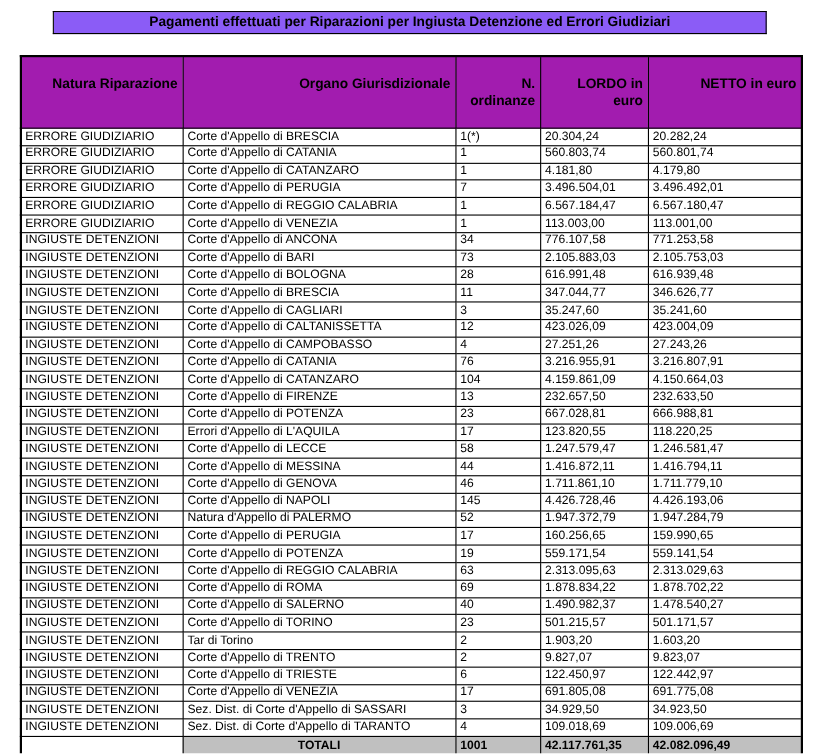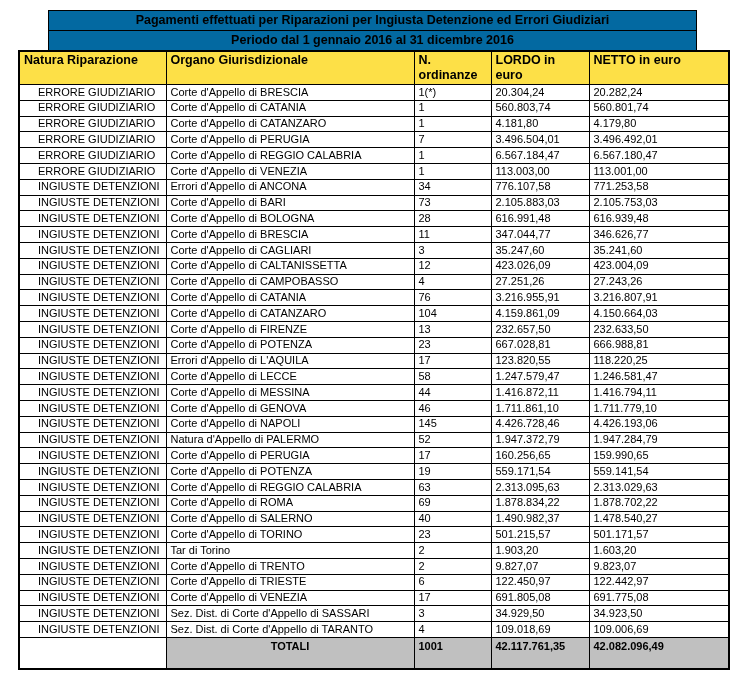--- a/index.html
+++ b/index.html
@@ -21,21 +21,21 @@
   
   .title-table {
     position: absolute;
     left: 48px;
     top: 10px;
     width: 649px;
     table-layout: fixed;
   }
   .title-table td {
     border: 1px solid #000000;
-    background: #0369a1;
+    background: #8b5cf6;
     text-align: center;
     font-weight: bold;
     font-size: 12.5px;
     line-height: 17px;
     height: 19px;
     padding: 0 2px;
   }
 
   
   .main-table {
@@ -43,62 +43,59 @@
     left: 18px;
     top: 50px;
     width: 710px;
     table-layout: fixed;
     border: 2px solid #000000;
   }
   .main-table th, .main-table td {
     border: 1px solid #000000;
   }
   .main-table thead th {
-    background: #fde047;
-    text-align: left;
+    background: #a21caf;
+    text-align: right;
     vertical-align: top;
     font-size: 12.5px;
     line-height: 15px;
     font-weight: bold;
-    padding: 1px 4px;
+    padding: 17px 4px;
     height: 30px;
   }
   .main-table tbody td {
     font-size: 11px;
     line-height: 13.6px;
     height: 14.8px;
     padding: 0 4px;
     white-space: nowrap;
     overflow: hidden;
     vertical-align: middle;
   }
-  .main-table tbody td:first-child { padding-left: 18px; margin-left: 42px; }
+  .main-table tbody td:first-child { padding-left: 3px; margin-left: 42px; }
   .main-table tfoot td {
     background: #c0c0c0;
     font-weight: bold;
     font-size: 11px;
     vertical-align: top;
     padding: 2px 4px;
     height: 26px;
   }
   .main-table tfoot td.totals-empty { background: #ffffff; }
   .main-table tfoot td.totals-label { text-align: center; }
 </style>
 </head>
 <body>
 
 <div class="page">
 
   <table class="title-table">
     <tbody>
       <tr>
         <td>Pagamenti effettuati per Riparazioni per Ingiusta Detenzione  ed Errori Giudiziari</td>
-      </tr>
-      <tr>
-        <td>Periodo dal 1 gennaio 2016 al 31 dicembre 2016</td>
       </tr>
     </tbody>
   </table>
 
   <table class="main-table">
     <colgroup>
       <col style="width:147px">
       <col style="width:248px">
       <col style="width:77px">
       <col style="width:98px">
@@ -152,21 +149,21 @@
         </tr>
         <tr>
           <td>ERRORE GIUDIZIARIO</td>
           <td>Corte d'Appello di VENEZIA</td>
           <td>1</td>
           <td>113.003,00</td>
           <td>113.001,00</td>
         </tr>
         <tr>
           <td>INGIUSTE DETENZIONI</td>
-          <td>Errori d'Appello di ANCONA</td>
+          <td>Corte d'Appello di ANCONA</td>
           <td>34</td>
           <td>776.107,58</td>
           <td>771.253,58</td>
         </tr>
         <tr>
           <td>INGIUSTE DETENZIONI</td>
           <td>Corte d'Appello di BARI</td>
           <td>73</td>
           <td>2.105.883,03</td>
           <td>2.105.753,03</td>

